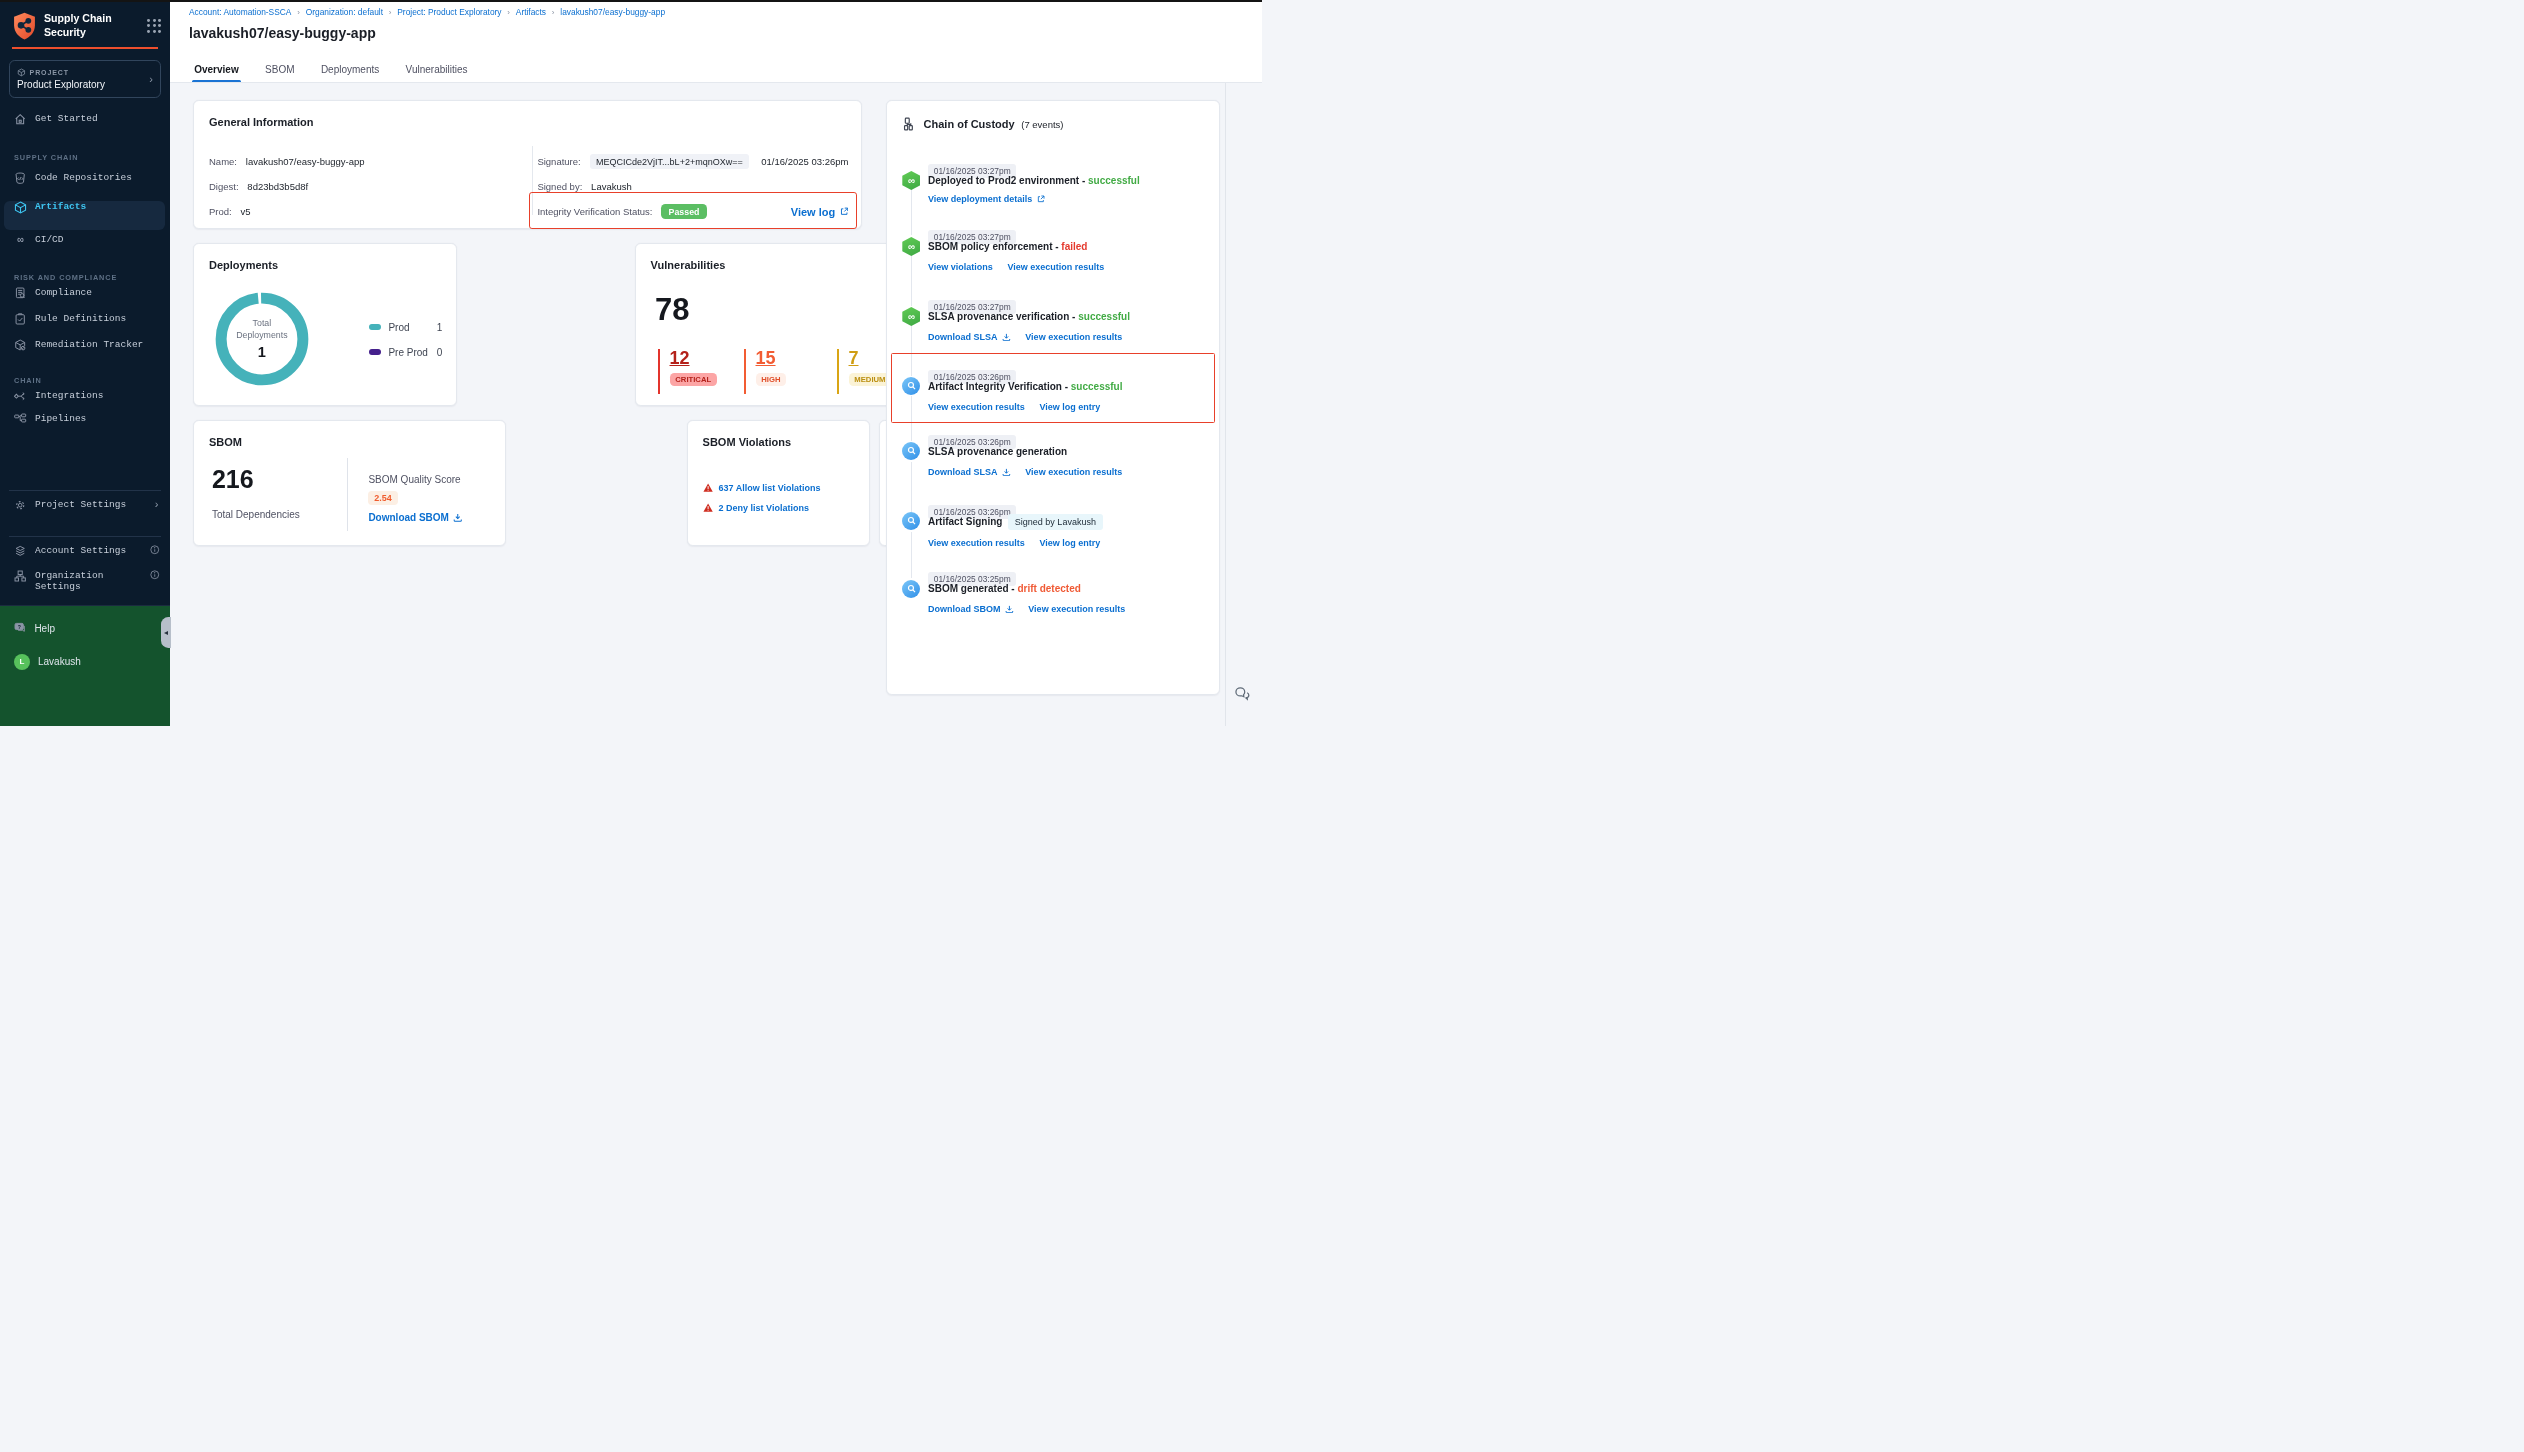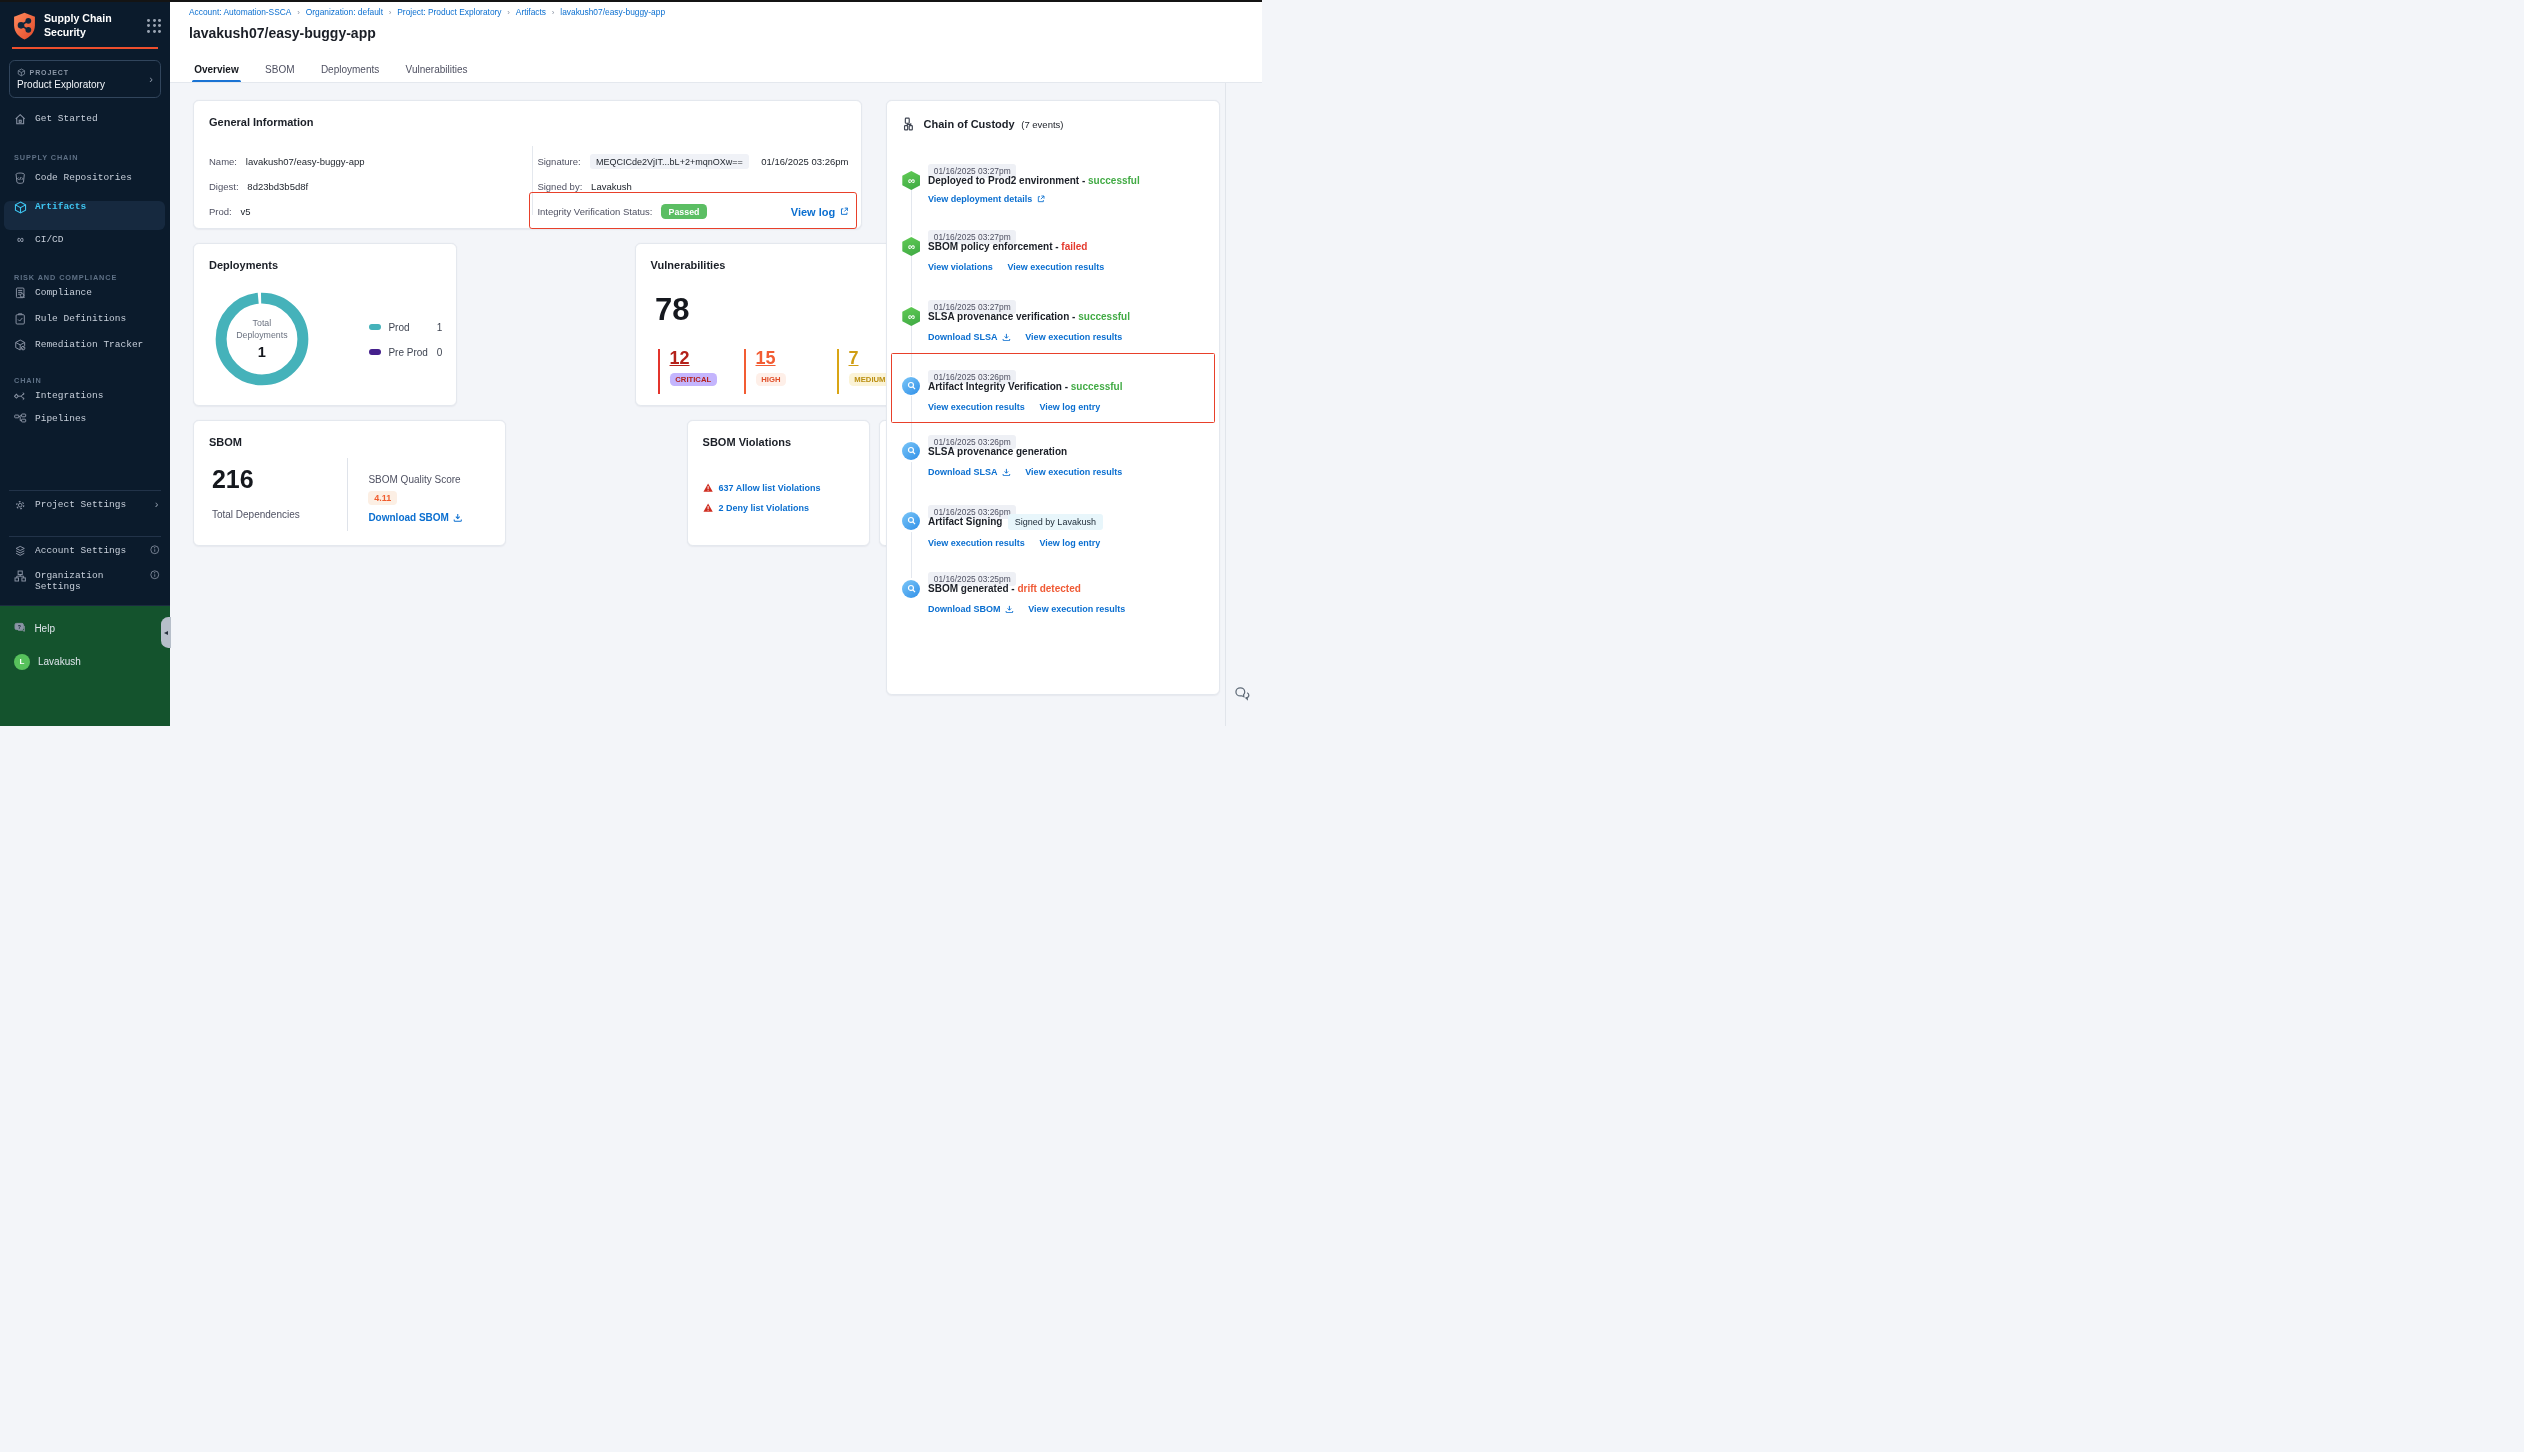--- a/index.html
+++ b/index.html
@@ -80,21 +80,21 @@
   .sw.prod { background:#45b2ba; } .sw.preprod { background:#45208c; }
   .legend .ltxt { font-size:10px; color:#3f4552; }
   .legend .lcount { margin-left:auto; font-size:10px; color:#3f4552; }
 
   
   .vuln-card { left:465px; top:160px; width:398px; height:163px; }
   .vuln-total { position:absolute; left:19px; top:48px; font-size:31px; font-weight:800; color:#15181e; }
   .sev { position:absolute; top:105px; padding-left:9.5px; border-left:2.6px solid #000; height:45px; }
   .sev .n { font-size:18px; font-weight:800; line-height:1;text-decoration:underline; }
   .sev .b { display:inline-block; margin-top:5.8px; font-size:7.7px; font-weight:bold; padding:2.2px 5.8px; border-radius:4.4px; }
-  .sev.critical { left:22px; border-color:#e3342c; } .sev.critical .n { color:#b4211a; } .sev.critical .b { background:#c4b5fd; color:#b4211a; }
+  .sev.critical { left:22px; border-color:#e3342c; } .sev.critical .n { color:#b4211a; } .sev.critical .b { background:#fca5a5; color:#b4211a; }
   .sev.high { left:108px; border-color:#f25c33; } .sev.high .n { color:#f25c33; } .sev.high .b { background:#feefe8; color:#e04e28; }
   .sev.medium { left:201px; border-color:#d9a514; } .sev.medium .n { color:#cf9d13; } .sev.medium .b { background:#fbf3d6; color:#bb8f10; }
   .sev.low { left:297px; border-color:#63708c; } .sev.low .n { color:#5f6b88; } .sev.low .b { background:#e2e6ee; color:#5f6b88; }
 
   
   .sbom-card { left:23.4px; top:337px; width:313px; height:126px; }
   .sbom-total { position:absolute; left:17.5px; top:44px; font-size:25px; font-weight:800; color:#15181e; }
   .sbom-deps { position:absolute; left:17.5px; top:88px; font-size:10px; color:#4f5162; }
   .sbom-vline { position:absolute; left:153px; top:37px; height:73px; width:0.7px; background:#dfe3ea; }
   .sbom-right { position:absolute; left:174px; top:53px; }
@@ -465,21 +465,21 @@
         </div>
       </div>
 
       <div class="card sbom-card">
         <div class="card-title">SBOM</div>
         <div class="sbom-total">216</div>
         <div class="sbom-deps">Total Dependencies</div>
         <div class="sbom-vline"></div>
         <div class="sbom-right">
           <div class="score-label">SBOM Quality Score</div>
-          <span class="score-badge">4.11</span>
+          <span class="score-badge">2.54</span>
           <div class="sbom-dl"><a class="blue-link">
                 <span>Download SBOM</span>
                 <svg width="9.5" height="9.5" viewBox="0 0 12 12" fill="none" stroke="#0b6fd0" stroke-width="1.3">
                   <path d="M6 1.2 V7"></path>
                   <path d="M3.6 4.7 L6 7.1 L8.4 4.7"></path>
                   <path d="M1.5 8.2 V9.6 C1.5 10.2 1.9 10.5 2.5 10.5 H9.5 C10.1 10.5 10.5 10.2 10.5 9.6 V8.2"></path>
                 </svg>
               </a></div>
         </div>
       </div>

